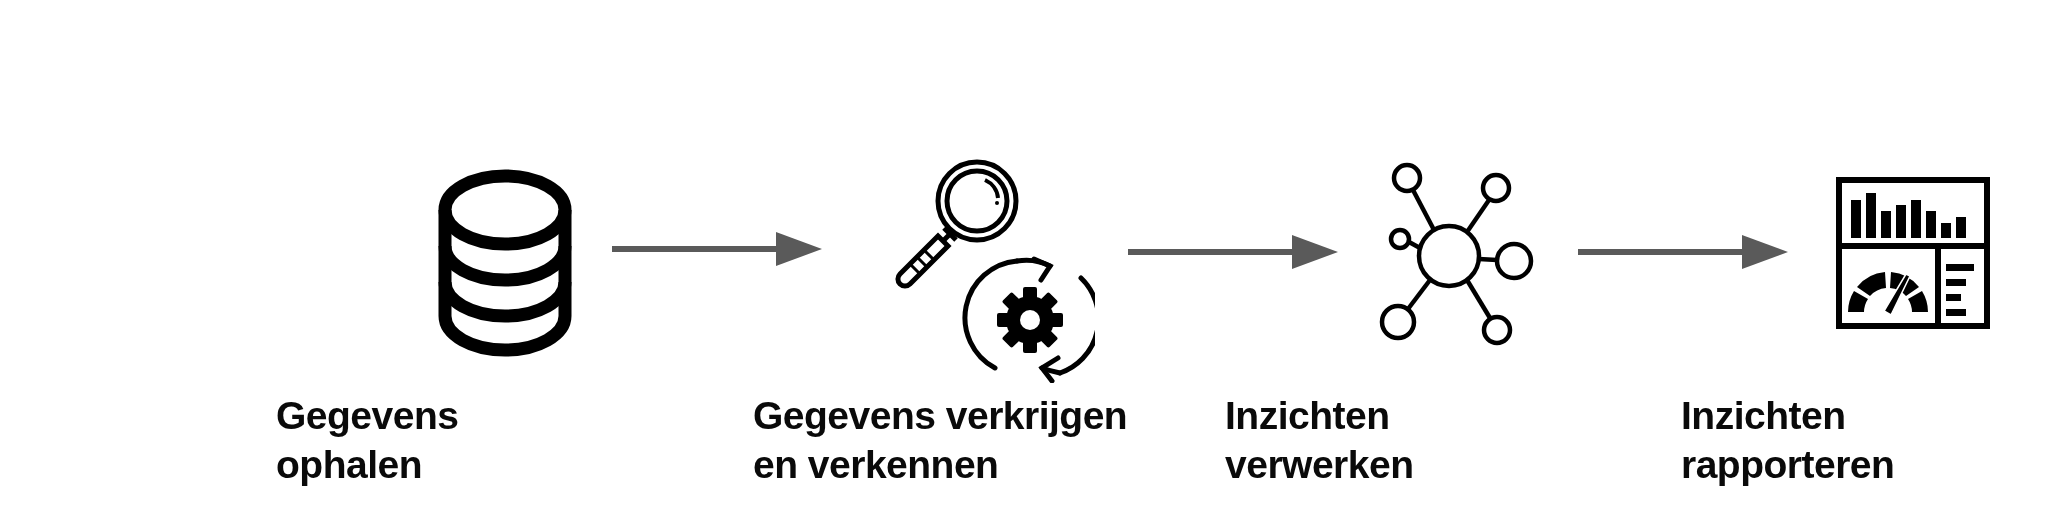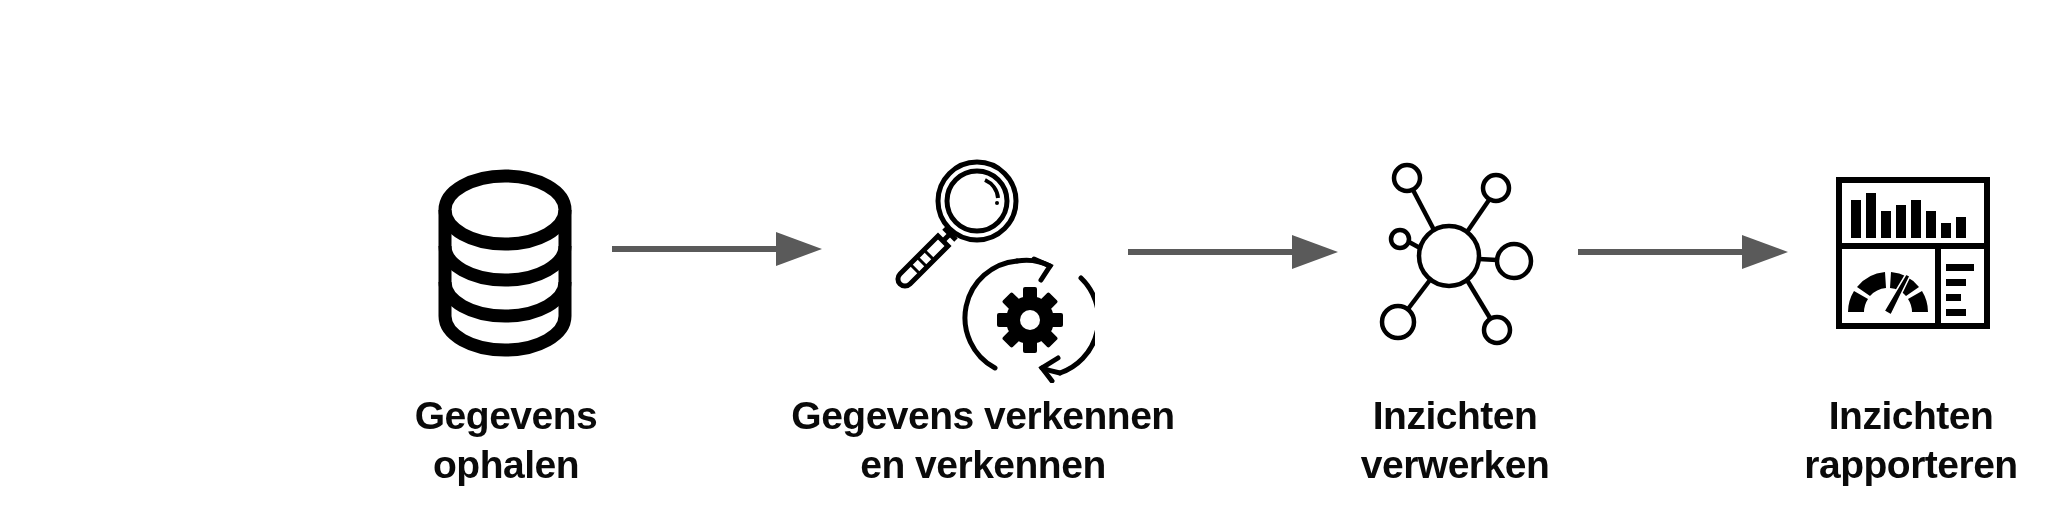--- a/index.html
+++ b/index.html
@@ -1,21 +1,21 @@
 <!DOCTYPE html>
 <html><head>
 <meta charset="utf-8">
 <style>
   html, body { margin: 0; padding: 0; background: #ffffff; }
   body { width: 2045px; height: 528px; position: relative; overflow: hidden;
          font-family: "Liberation Sans", "DejaVu Sans", sans-serif; }
   .stage { position: absolute; left: 0; top: 0; width: 2045px; height: 528px; }
   .icon { position: absolute; }
   .arrow { position: absolute; }
-  .label { position: absolute; width: 460px; text-align: center; color: #0a0a0a;
+  .label { position: absolute; width: 460px; text-align: left; color: #0a0a0a;
            font-weight: 700; font-size: 39px; line-height: 49px; letter-spacing: -0.5px; }
   .label span { display: block; white-space: nowrap; }
 </style>
 </head>
 <body>
 
 <div class="stage">
 
   <svg class="icon" style="left:432px;top:166px" width="146" height="194" viewBox="0 0 146 194">
     <g fill="none" stroke="#000" stroke-width="13">
@@ -126,21 +126,21 @@
       <path d="M34 -21 A40 40 0 0 1 40 0 L24 0 A24 24 0 0 0 20 -13 Z" fill="#000"></path>
       <path d="M-4 -1 L18 -38 L22 -36 L3 3 Z" fill="#000" stroke="#fff" stroke-width="1.5"></path>
     </g>
   </svg>
 
   <div class="label" style="left:276px;top:391px">
     <span>Gegevens</span>
     <span>ophalen</span>
   </div>
   <div class="label" style="left:753px;top:391px">
-    <span>Gegevens verkennen</span>
+    <span>Gegevens verkrijgen</span>
     <span>en verkennen</span>
   </div>
   <div class="label" style="left:1225px;top:391px">
     <span>Inzichten</span>
     <span>verwerken</span>
   </div>
   <div class="label" style="left:1681px;top:391px">
     <span>Inzichten</span>
     <span>rapporteren</span>
   </div>

